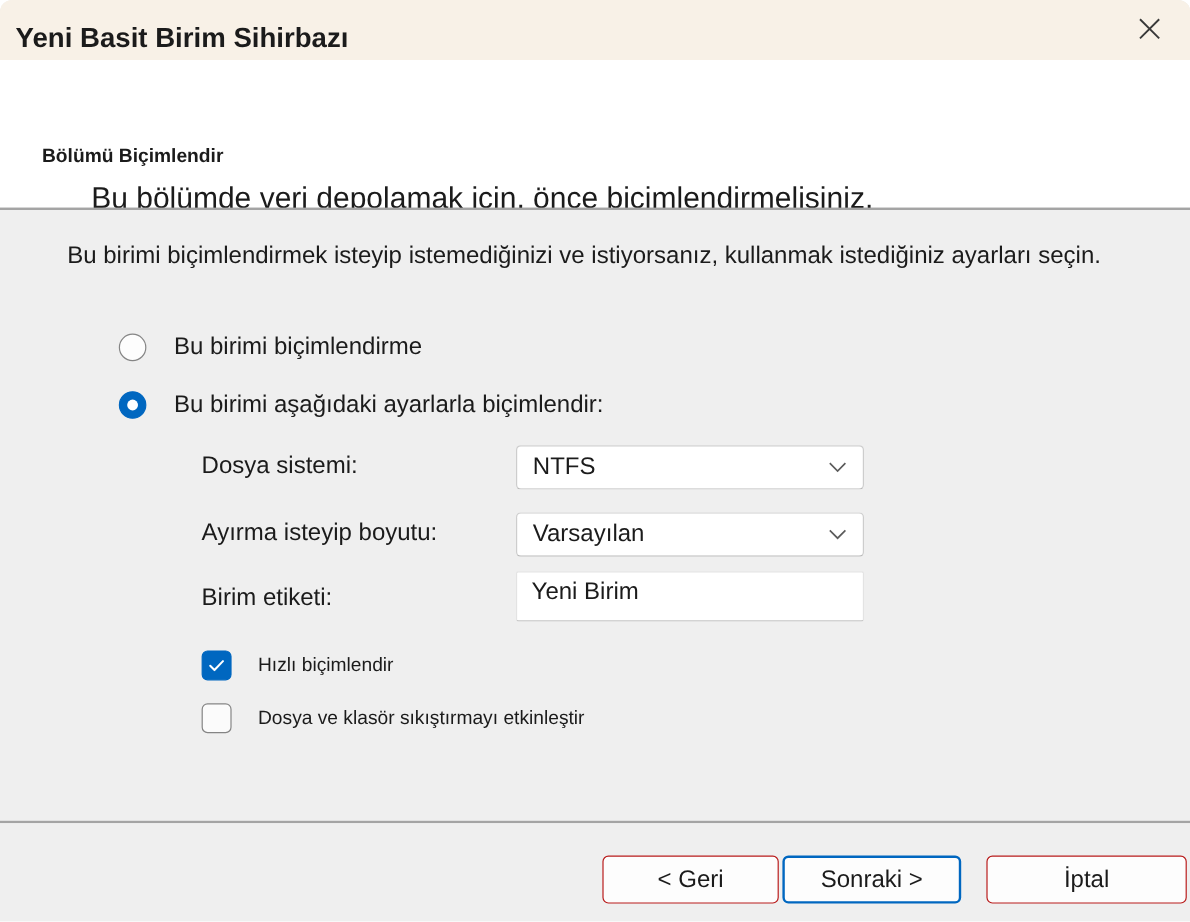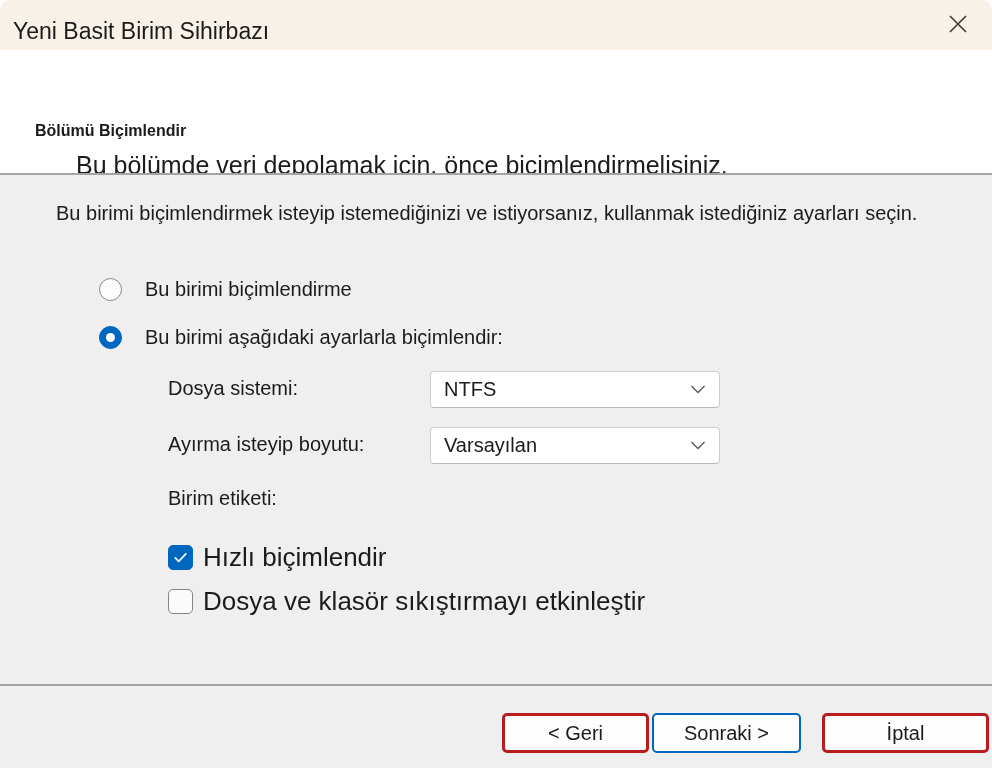--- a/index.html
+++ b/index.html
@@ -8,21 +8,21 @@
   body { font-family:"Liberation Sans", sans-serif; color:#1b1b1b; }
 
   .window {
     position:relative; width:992px; height:768px;
     border-radius:10px 10px 0 0; overflow:hidden; background:#efefef;
   }
 
   
   .titlebar {
     position:absolute; left:0; top:0; width:992px; height:62px;
-    background:#f8f1e7; display:flex; align-items:center;
+    background:#f8f1e7; display:flex; align-items:center;font-weight:bold;
   }
   .titlebar-text { font-size:23px; margin-left:13px; color:#1b1b1b; }
   .close-btn {
     position:absolute; right:12px; top:9px; width:44px; height:34px;
     display:flex; align-items:center; justify-content:center; cursor:pointer;
   }
 
   
   .header {
     position:absolute; left:0; top:50px; width:992px; height:123px; background:#ffffff;
@@ -74,27 +74,27 @@
   .check-row { position:absolute; left:168px; display:flex; align-items:center; }
   .c1 { top:367px; } .c2 { top:411px; }
   .checkbox {
     width:25px; height:25px; border-radius:5px; background:#fbfbfb;
     border:1.5px solid #858585; display:flex; align-items:center; justify-content:center;
     flex:0 0 auto;
   }
   .checkbox.checked { background:var(--accent); border-color:var(--accent); }
   .checkbox .tick { display:none; line-height:0; }
   .checkbox.checked .tick { display:block; }
-  .check-label { margin-left:10px; font-size:26px; }
+  .check-label { margin-left:22px; font-size:16px; }
 
   
   .footer { position:absolute; left:0; top:686px; width:992px; height:82px; background:#efefef; }
   .btn {
     position:absolute; top:27px; height:40px; background:#fdfdfd;
-    border:3px solid #b91c1c; border-radius:5px; font-size:20px; color:#1b1b1b;
+    border:1px solid #b91c1c; border-radius:5px; font-size:20px; color:#1b1b1b;
     display:flex; align-items:center; justify-content:center;
     font-family:"Liberation Sans", sans-serif; cursor:pointer;
   }
   .btn-back { left:502px; width:147px; }
   .btn-next { left:652px; width:149px; border:2px solid var(--accent); }
   .btn-cancel { left:822px; width:167px; }
 </style>
 </head>
 <body>
 
@@ -145,20 +145,21 @@
     <div class="dropdown dd2">
       <span class="value">Varsayılan</span>
       <span class="chevron">
         <svg width="16" height="9" viewBox="0 0 16 9">
           <path d="M1.5 1 L8 7.5 L14.5 1" stroke="#5c5c5c" stroke-width="1.4" fill="none"></path>
         </svg>
       </span>
     </div>
 
     <div class="field-label lbl3">Birim etiketi:</div>
+    <input class="textbox" type="text" value="Yeni Birim" style="">
 
     <div class="check-row c1">
       <span class="checkbox checked">
         <span class="tick">
           <svg width="17" height="17" viewBox="0 0 24 24">
             <path d="M4.5 12.5 L9.5 17.5 L19.5 7" stroke="#ffffff" stroke-width="2.4" fill="none" stroke-linecap="round" stroke-linejoin="round"></path>
           </svg>
         </span>
       </span>
       <span class="check-label">Hızlı biçimlendir</span>

